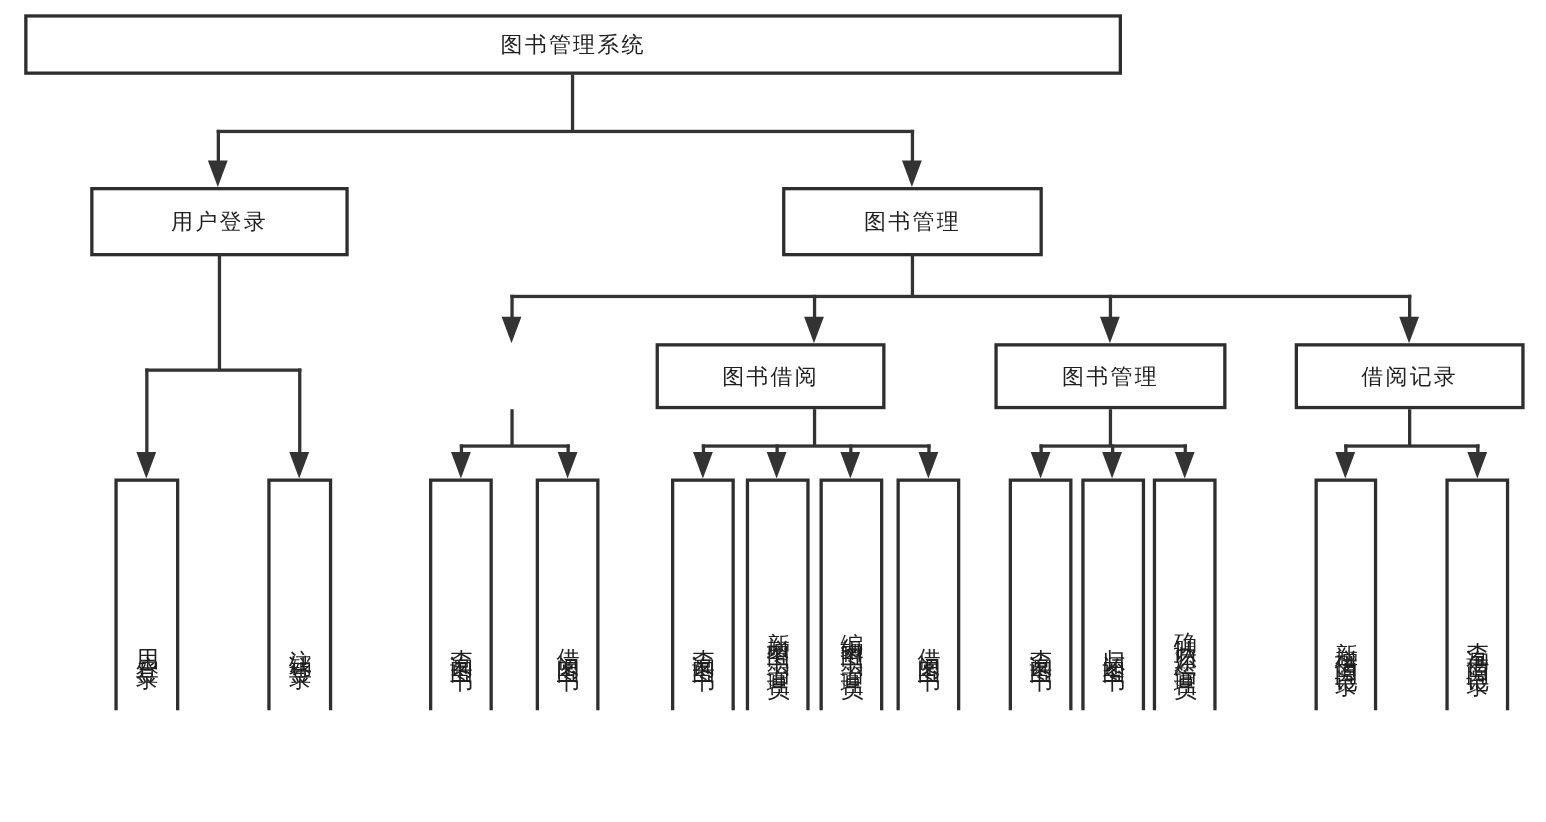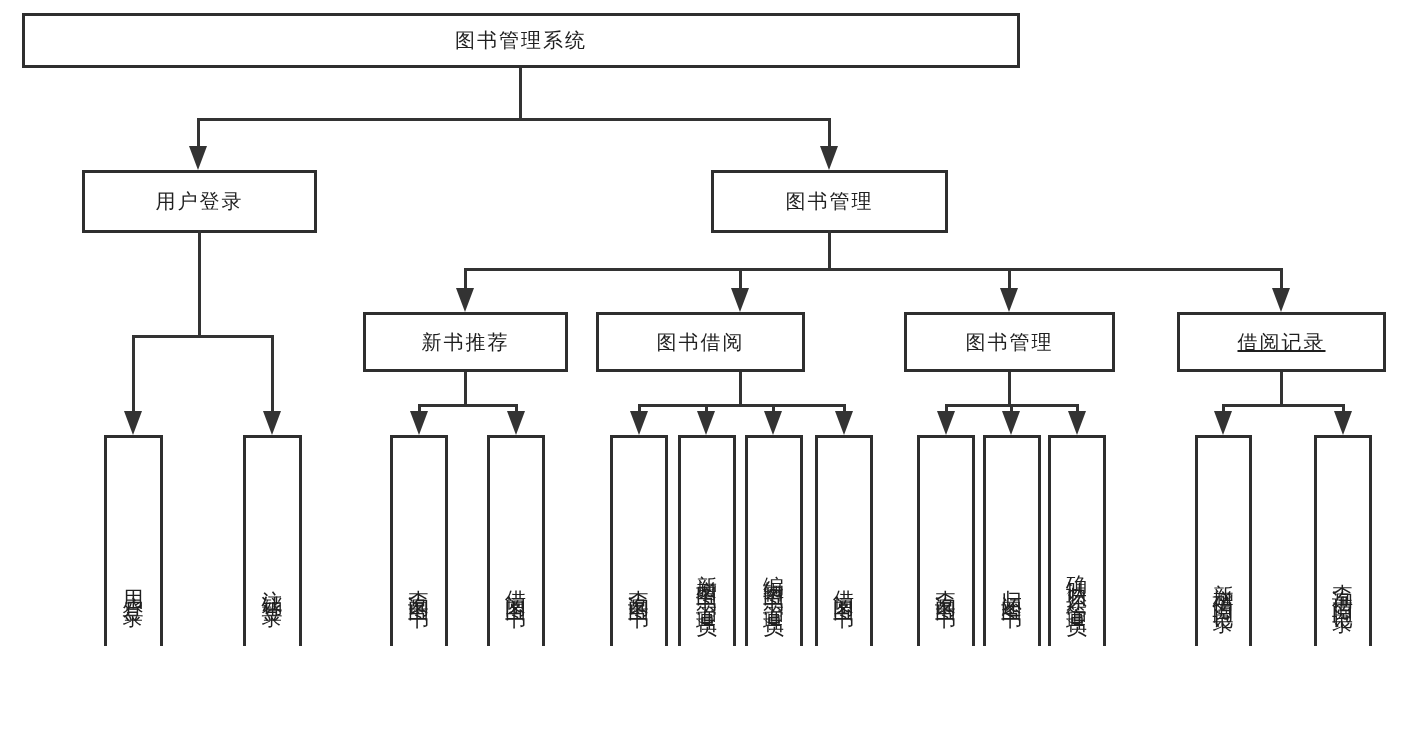--- a/index.html
+++ b/index.html
@@ -55,24 +55,23 @@
 </head>
 <body>
 
 <div class="canvas">
 
   <div class="node h-box" style="left:22px; top:13px; width:998px; height:55px;">图书管理系统</div>
 
   <div class="node h-box" style="left:82px; top:170px; width:235px; height:63px;">用户登录</div>
   <div class="node h-box" style="left:711px; top:170px; width:237px; height:63px;">图书管理</div>
 
-  <div class="node h-box" style="left:363px; top:312px; width:205px; height:60px;">新书推荐</div>
   <div class="node h-box" style="left:596px; top:312px; width:209px; height:60px;">图书借阅</div>
   <div class="node h-box" style="left:904px; top:312px; width:211px; height:60px;">图书管理</div>
-  <div class="node h-box" style="left:1177px; top:312px; width:209px; height:60px;text-decoration:underline;">借阅记录</div>
+  <div class="node h-box" style="left:1177px; top:312px; width:209px; height:60px;">借阅记录</div>
 
   <div class="node v-box" style="left:104px; top:435px; width:59px; height:299px;">用户登录</div>
   <div class="node v-box" style="left:243px; top:435px; width:59px; height:299px;">注销登录</div>
 
   <div class="node v-box" style="left:390px; top:435px; width:58px; height:299px;">查询图书</div>
   <div class="node v-box" style="left:487px; top:435px; width:58px; height:299px;">借阅图书</div>
 
   <div class="node v-box" style="left:610px; top:435px; width:58px; height:299px;">查询图书</div>
   <div class="node v-box" style="left:678px; top:435px; width:58px; height:299px;">新增图书（管理员）</div>
   <div class="node v-box" style="left:745px; top:435px; width:58px; height:299px;">编辑图书（管理员）</div>

